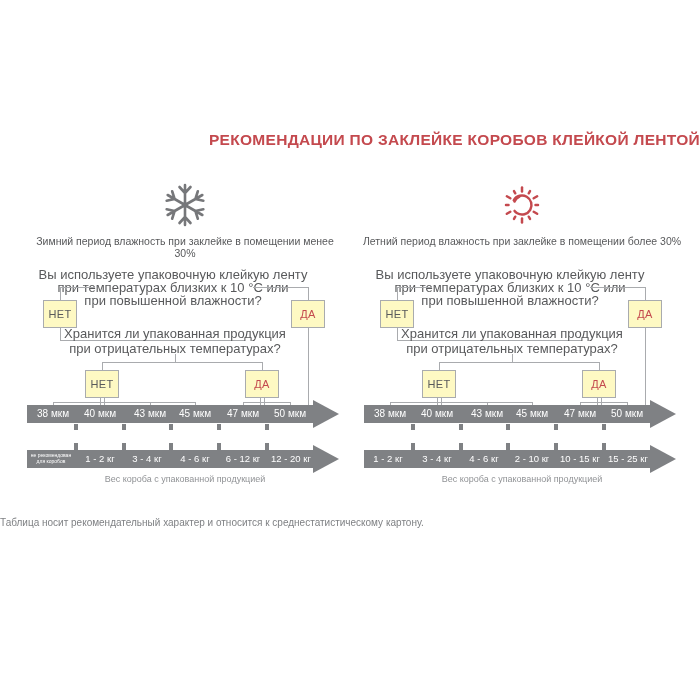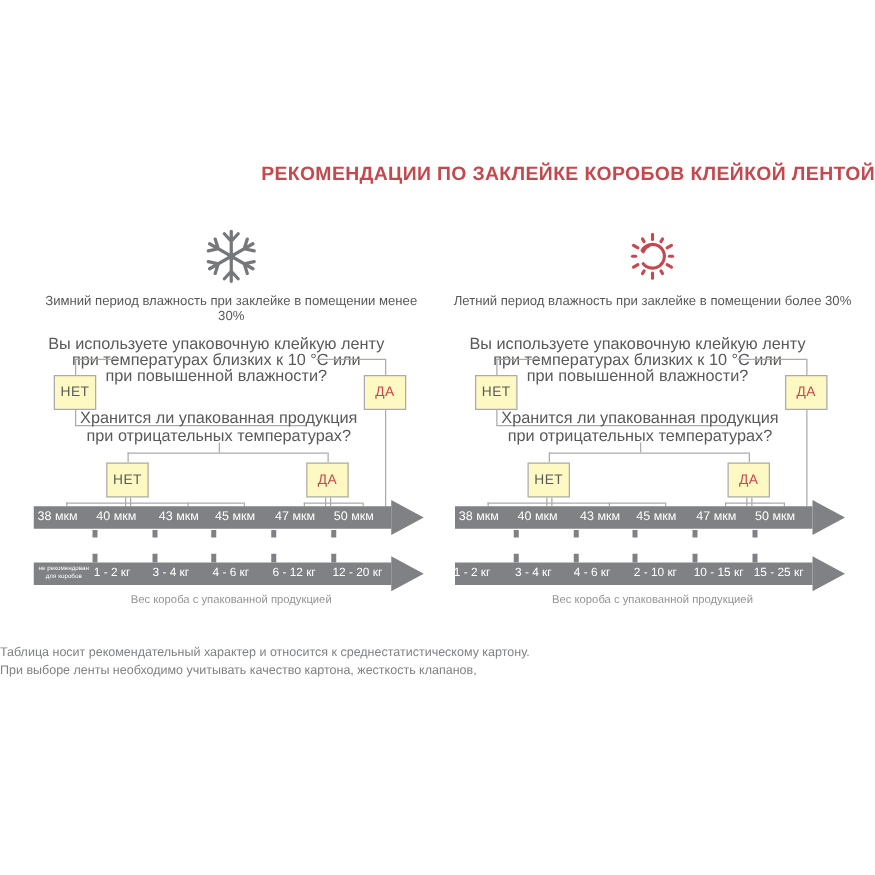--- a/index.html
+++ b/index.html
@@ -19,21 +19,21 @@
   .qtext{position:absolute;text-align:center;font-size:13px;color:var(--text);line-height:13px}
   .ln{position:absolute;background:var(--line)}
   .h{height:1px}.v{width:1px}
   .node{position:absolute;width:34px;height:28px;background:#fef9c3;border:1px solid var(--line);
     display:flex;align-items:center;justify-content:center;font-size:11px;
     letter-spacing:.4px;color:var(--text);box-sizing:border-box}
   .node.yes{color:var(--red)}
   .bar{position:absolute;left:2px;width:286px;height:18px;background:var(--gray)}
   .ahead{position:absolute;left:288px;width:0;height:0;
     border-left:26px solid var(--gray);border-top:14px solid transparent;border-bottom:14px solid transparent}
-  .slabel{position:absolute;height:17px;line-height:18px;text-align:left;color:#fff;font-size:10px;white-space:nowrap}
+  .slabel{position:absolute;height:17px;line-height:18px;text-align:center;color:#fff;font-size:10px;white-space:nowrap}
   .wlabel{font-size:9.5px}
   .tick{position:absolute;width:4px;height:6px;background:var(--gray)}
   .note{position:absolute;text-align:center;color:#fff;font-size:5px;line-height:5.5px}
   .caption{position:absolute;left:0;top:294px;width:320px;text-align:center;font-size:9px;color:var(--muted)}
   .footnote{position:absolute;left:0;top:516px;width:700px;
     font-size:10px;line-height:13.5px;color:var(--gray)}
 </style>
 </head>
 <body>
 
@@ -221,14 +221,13 @@
   <div class="slabel wlabel" style="left:50px;top:270px;width:50px">3 - 4 кг</div>
   <div class="slabel wlabel" style="left:97px;top:270px;width:50px">4 - 6 кг</div>
   <div class="slabel wlabel" style="left:145px;top:270px;width:50px">2 - 10 кг</div>
   <div class="slabel wlabel" style="left:193px;top:270px;width:50px">10 - 15 кг</div>
   <div class="slabel wlabel" style="left:241px;top:270px;width:50px">15 - 25 кг</div>
   <div class="caption">Вес короба с упакованной продукцией</div>
 </div>
 
 <div class="footnote">
   <div>Таблица носит рекомендательный характер и относится к среднестатистическому картону.</div>
-  <div>При выборе ленты необходимо учитывать качество картона, жесткость клапанов,</div>
 </div>
 
 </body></html>

